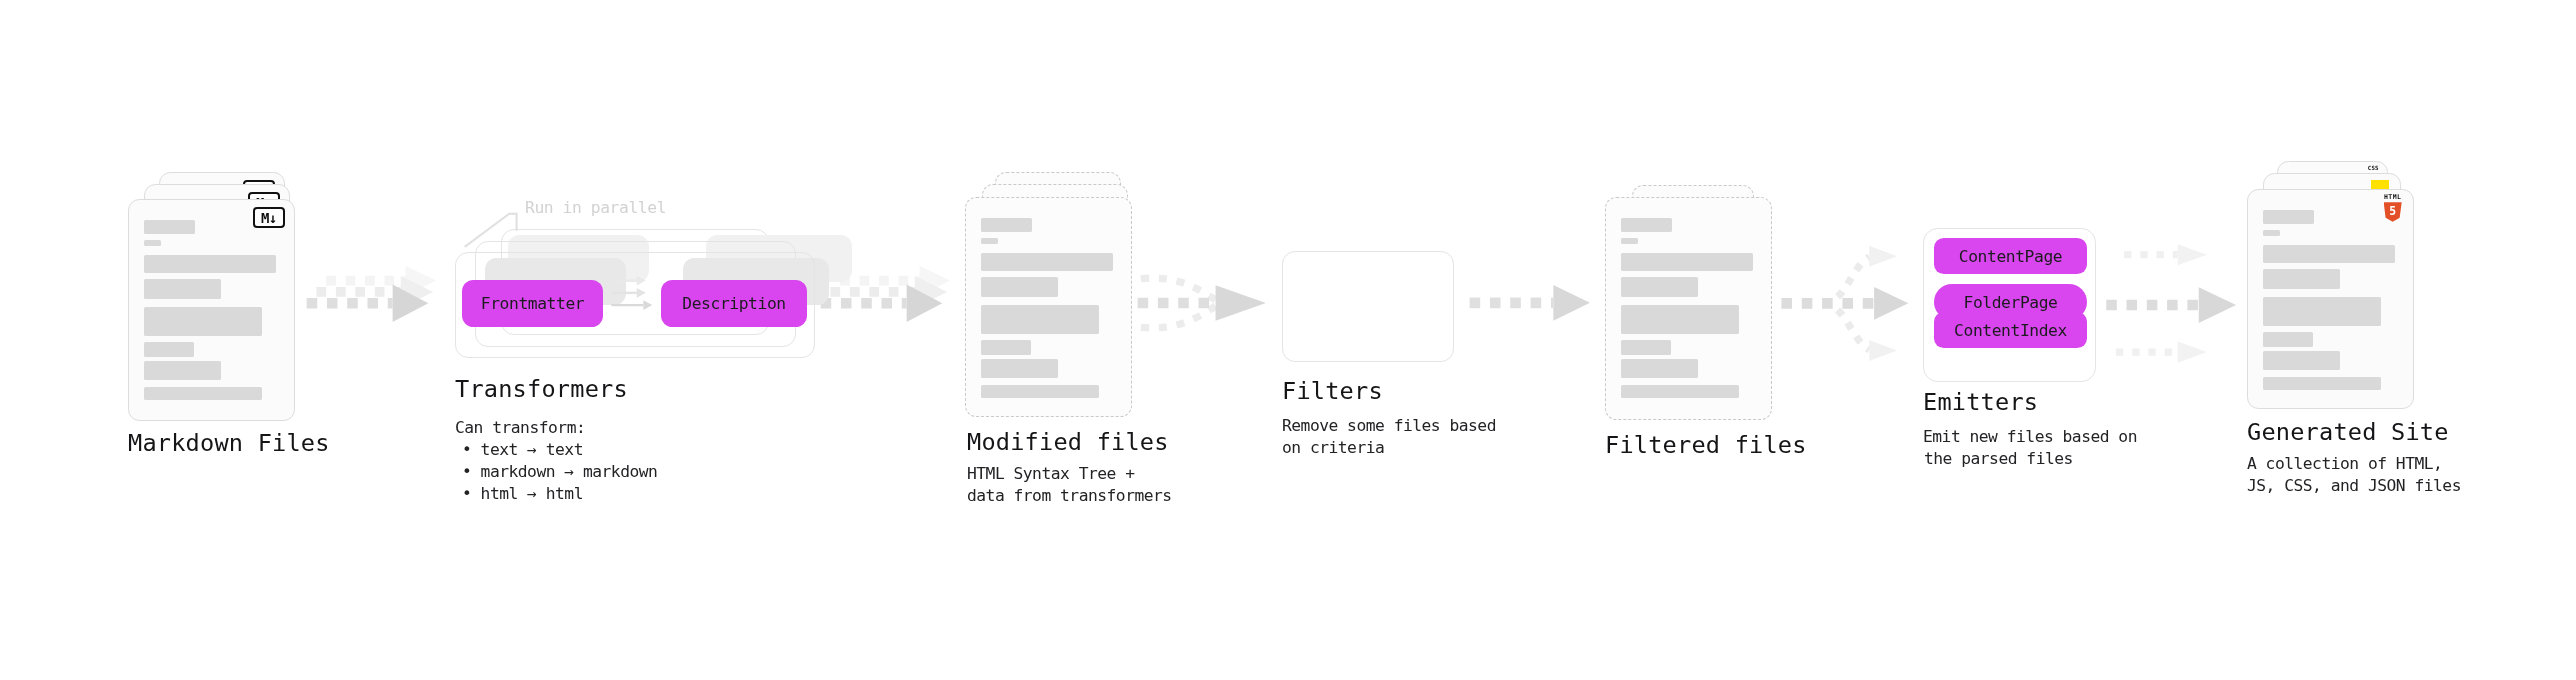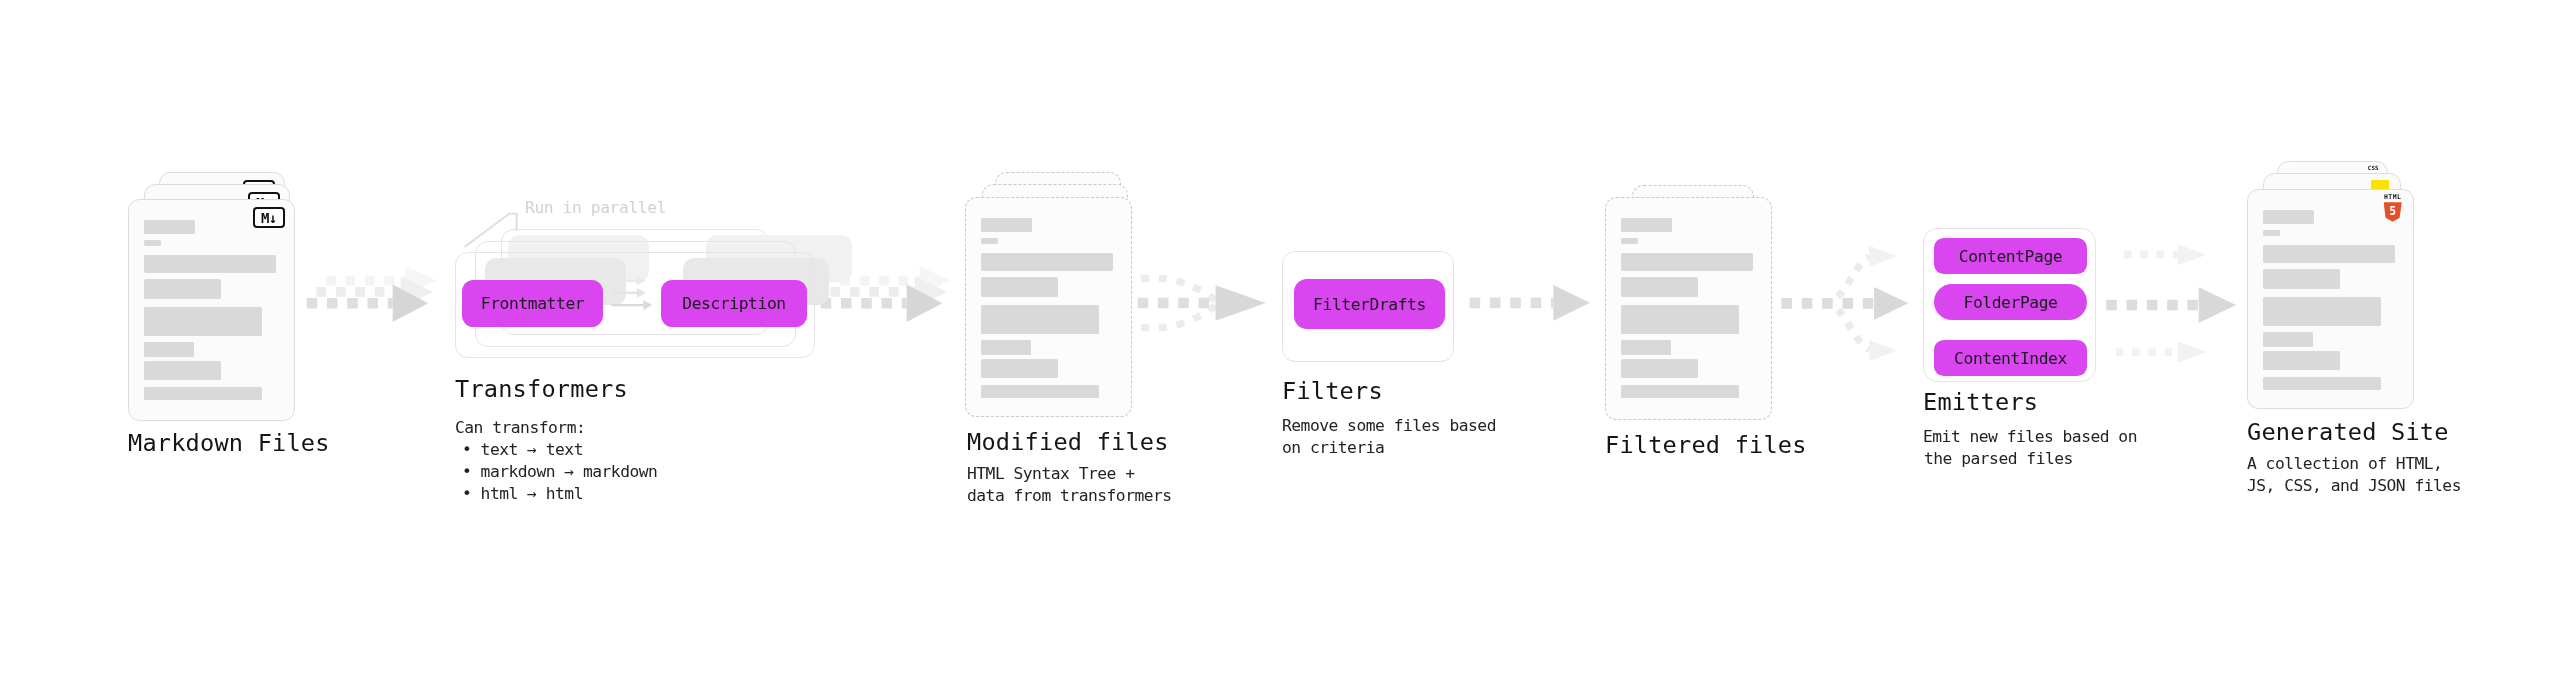--- a/index.html
+++ b/index.html
@@ -141,21 +141,20 @@
   <div class="stage-desc" style="left:967px;top:485px;text-align:center;">data from transformers</div>
 
   <svg style="left:1136px;top:254px;" width="138" height="98" viewBox="0 0 170 120">
     <path d="M 6,30 C 55,26 78,44 98,56" fill="none" stroke="#ececec" stroke-width="9" stroke-dasharray="10 12"></path>
     <path d="M 6,90 C 55,94 78,76 98,64" fill="none" stroke="#ececec" stroke-width="9" stroke-dasharray="10 12"></path>
     <line x1="2" y1="60" x2="98" y2="60" stroke="#dedede" stroke-width="13" stroke-dasharray="13 12"></line>
     <polygon points="98,38 98,82 160,60" fill="#d8d8d8"></polygon>
   </svg>
 
   <div class="frame" style="left:1282px;top:251px;width:172px;height:111px;background:#fff;"></div>
-  <div class="chip" style="left:1294px;top:279px;width:151px;height:50px;border-radius:13px;">FilterDrafts</div>
   <div class="stage-title" style="left:1282px;top:377px;text-align:center;">Filters</div>
   <div class="stage-desc" style="left:1282px;top:415px;">Remove some files based</div>
   <div class="stage-desc" style="left:1282px;top:437px;">on criteria</div>
 
   <svg style="left:1468px;top:280px;" width="126" height="49" viewBox="0 0 155 60">
     <line x1="2" y1="28" x2="105" y2="28" stroke="#dfdfdf" stroke-width="13" stroke-dasharray="13 12"></line>
     <polygon points="105,6 105,50 150,28" fill="#d8d8d8"></polygon>
   </svg>
 
   <div class="doc-card dashed" style="left:1632px;top:185px;width:122px;height:222px;"></div>
@@ -178,21 +177,21 @@
     <polygon points="112,2 112,28 146,15" fill="#f1f1f1"></polygon>
     <path d="M 55,73 C 85,76 88,116 112,130" fill="none" stroke="#ebebeb" stroke-width="9" stroke-dasharray="9 11"></path>
     <polygon points="112,118 112,144 146,131" fill="#f1f1f1"></polygon>
     <line x1="4" y1="73" x2="118" y2="73" stroke="#dcdcdc" stroke-width="13" stroke-dasharray="13 12"></line>
     <polygon points="118,53 118,93 160,73" fill="#d8d8d8"></polygon>
   </svg>
 
   <div class="frame" style="left:1923px;top:228px;width:173px;height:154px;border-radius:14.6px;background:#fff;"></div>
   <div class="chip" style="left:1934px;top:238px;width:153px;height:36px;border-radius:9.8px;">ContentPage</div>
   <div class="chip" style="left:1934px;top:284px;width:153px;height:36px;border-radius:18px;">FolderPage</div>
-  <div class="chip" style="left:1934px;top:340px;width:153px;height:36px;border-radius:9.8px;">ContentIndex</div>
+  <div class="chip" style="left:1934px;top:312px;width:153px;height:36px;border-radius:9.8px;">ContentIndex</div>
   <div class="stage-title" style="left:1923px;top:388px;">Emitters</div>
   <div class="stage-desc" style="left:1923px;top:426px;">Emit new files based on</div>
   <div class="stage-desc" style="left:1924px;top:448px;">the parsed files</div>
 
   <svg style="left:2103px;top:240px;" width="142" height="126" viewBox="0 0 175 155">
     <line x1="26" y1="18" x2="92" y2="18" stroke="#f0f0f0" stroke-width="9" stroke-dasharray="9 11"></line>
     <polygon points="92,5 92,31 128,18" fill="#f2f2f2"></polygon>
     <line x1="4" y1="80" x2="118" y2="80" stroke="#dcdcdc" stroke-width="13" stroke-dasharray="13 12"></line>
     <polygon points="118,58 118,102 164,80" fill="#d8d8d8"></polygon>
     <line x1="16" y1="138" x2="92" y2="138" stroke="#f0f0f0" stroke-width="9" stroke-dasharray="9 11"></line>

